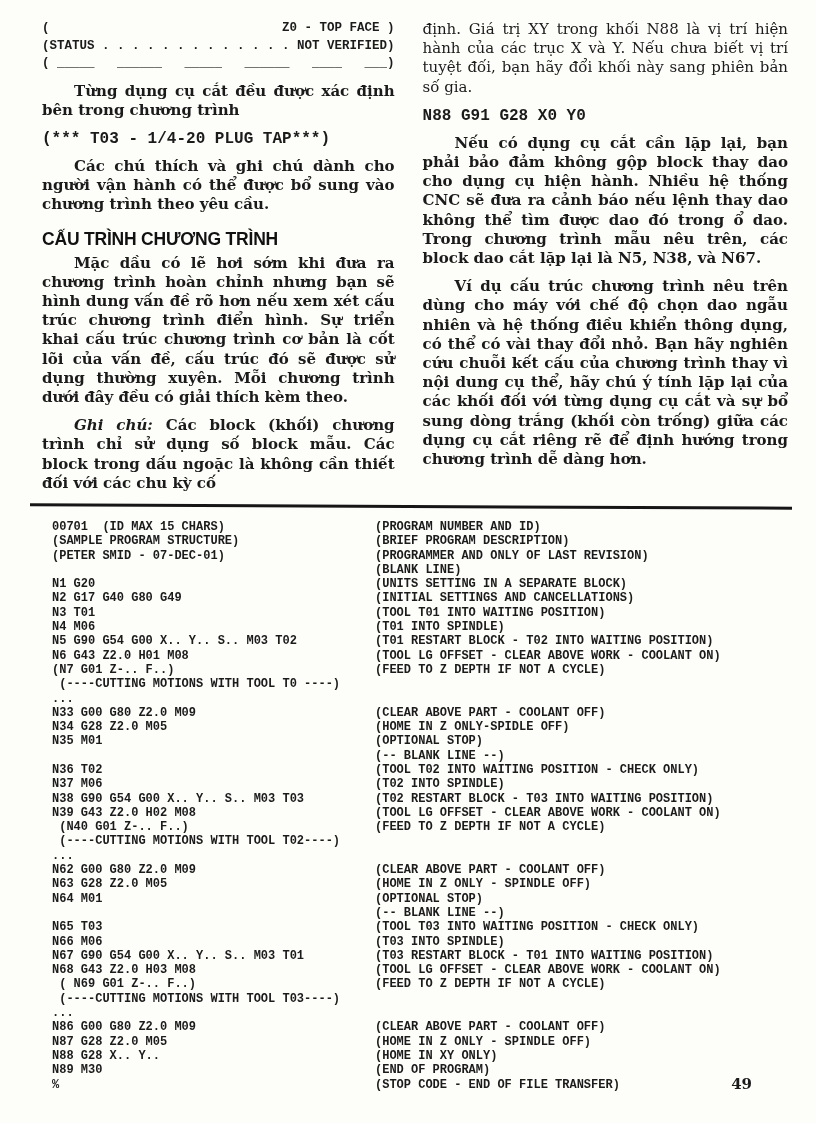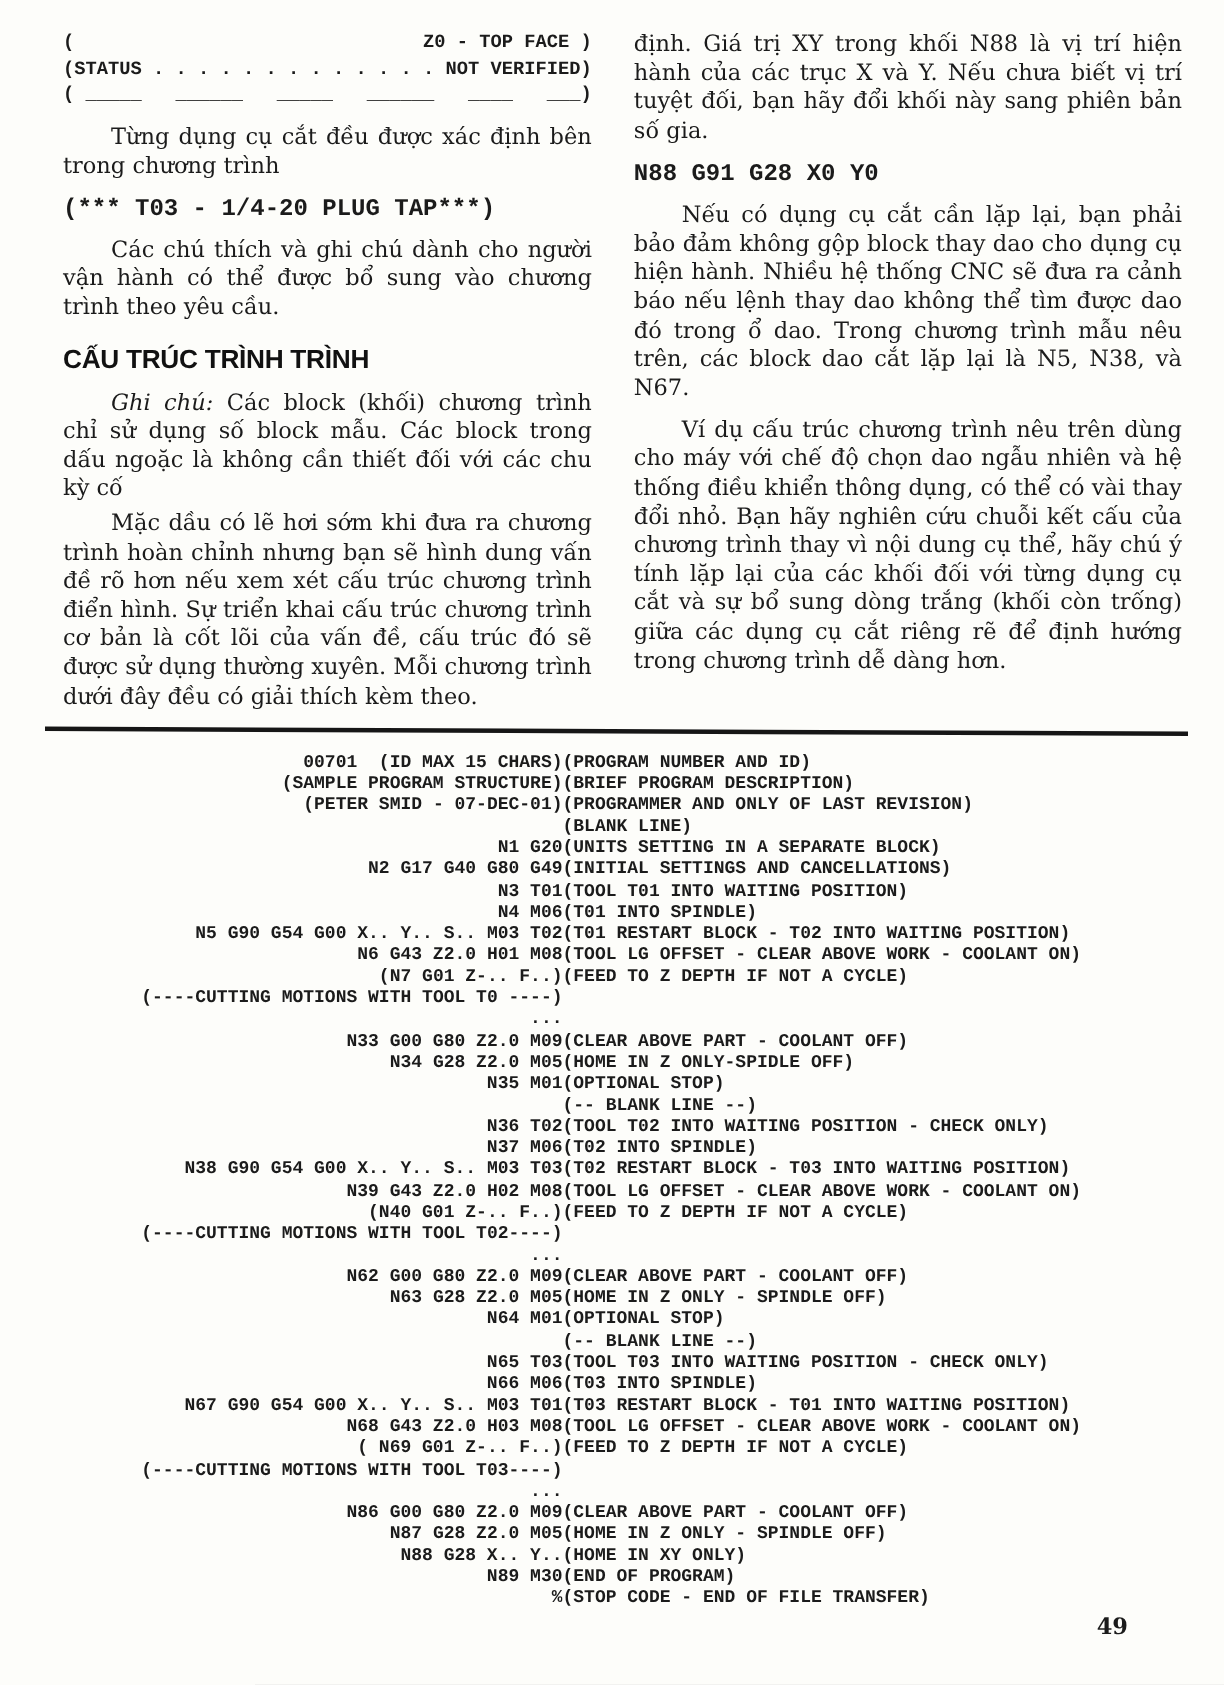--- a/index.html
+++ b/index.html
@@ -9,53 +9,53 @@
     font-family:"DejaVu Serif", serif;
   }
   .top{display:flex;padding:20px 28px 0 42px;gap:28px;}
   .col{width:353px;}
   .col.right{width:371px;}
   .mono{font-family:"Liberation Mono", monospace;font-weight:700;}
   .codeblock{font-size:12.5px;line-height:17.5px;white-space:pre;margin:0;}
   .codeline{font-size:16px;line-height:17px;white-space:pre;margin:11px 0 0 0;}
   p.body{margin:9px 0 0 0;font-size:15px;line-height:19.2px;text-align:justify;}
   p.first{margin-top:0;}
-  .indent{text-indent:32px;}
+  .indent{text-indent:32px;font-weight:bold;}
   .it{font-style:italic;}
   h2.head{
     font-family:"Liberation Sans", sans-serif;font-size:17.5px;font-weight:700;
     letter-spacing:-0.2px;margin:14px 0 2px 0;color:#111;
   }
   .rule{height:3px;background:#161616;margin:12px 24px 0 30px;transform:rotate(0.25deg);}
   .listing{margin:12px 0 0 52px;}
   .lrow{display:flex;font-family:"Liberation Mono", monospace;font-weight:700;
         font-size:12px;line-height:14.3px;height:14.3px;}
-  .lcode{width:323px;white-space:pre;overflow:hidden;text-align:right;}
+  .lcode{width:323px;white-space:pre;overflow:hidden;}
   .lcomment{white-space:pre;}
   .pagenum{position:absolute;right:64px;bottom:30px;font-size:15px;font-weight:700;}
 </style>
 </head>
 <body>
 
 <div class="page">
 
   <div class="top">
 
     <div class="col">
       <pre class="mono codeblock">(                               Z0 - TOP FACE )
 (STATUS . . . . . . . . . . . . . NOT VERIFIED)
 ( _____   ______   _____   ______   ____   ___)</pre>
       <p class="body indent">Từng dụng cụ cắt đều được xác định bên trong chương trình</p>
       <div class="mono codeline">(*** T03 - 1/4-20 PLUG TAP***)</div>
       <p class="body indent">Các chú thích và ghi chú dành cho người vận hành có thể được bổ sung vào chương trình theo yêu cầu.</p>
-      <h2 class="head">CẤU TRÚC TRÌNH TRÌNH</h2>
+      <h2 class="head">CẤU TRÌNH CHƯƠNG TRÌNH</h2>
+      <p class="body indent" style="margin-top:4px">Mặc dầu có lẽ hơi sớm khi đưa ra chương trình hoàn chỉnh nhưng bạn sẽ hình dung vấn đề rõ hơn nếu xem xét cấu trúc chương trình điển hình. Sự triển khai cấu trúc chương trình cơ bản là cốt lõi của vấn đề, cấu trúc đó sẽ được sử dụng thường xuyên. Mỗi chương trình dưới đây đều có giải thích kèm theo.</p>
       <p class="body indent">
         <span class="it">Ghi chú:</span><span> Các block (khối) chương trình chỉ sử dụng số block mẫu. Các block trong dấu ngoặc là không cần thiết đối với các chu kỳ cố</span>
       </p>
-      <p class="body indent" style="margin-top:4px">Mặc dầu có lẽ hơi sớm khi đưa ra chương trình hoàn chỉnh nhưng bạn sẽ hình dung vấn đề rõ hơn nếu xem xét cấu trúc chương trình điển hình. Sự triển khai cấu trúc chương trình cơ bản là cốt lõi của vấn đề, cấu trúc đó sẽ được sử dụng thường xuyên. Mỗi chương trình dưới đây đều có giải thích kèm theo.</p>
     </div>
 
     <div class="col right">
       <p class="body first">định. Giá trị XY trong khối N88 là vị trí hiện hành của các trục X và Y. Nếu chưa biết vị trí tuyệt đối, bạn hãy đổi khối này sang phiên bản số gia.</p>
       <div class="mono codeline">N88 G91 G28 X0 Y0</div>
       <p class="body indent">Nếu có dụng cụ cắt cần lặp lại, bạn phải bảo đảm không gộp block thay dao cho dụng cụ hiện hành. Nhiều hệ thống CNC sẽ đưa ra cảnh báo nếu lệnh thay dao không thể tìm được dao đó trong ổ dao. Trong chương trình mẫu nêu trên, các block dao cắt lặp lại là N5, N38, và N67.</p>
       <p class="body indent">Ví dụ cấu trúc chương trình nêu trên dùng cho máy với chế độ chọn dao ngẫu nhiên và hệ thống điều khiển thông dụng, có thể có vài thay đổi nhỏ. Bạn hãy nghiên cứu chuỗi kết cấu của chương trình thay vì nội dung cụ thể, hãy chú ý tính lặp lại của các khối đối với từng dụng cụ cắt và sự bổ sung dòng trắng (khối còn trống) giữa các dụng cụ cắt riêng rẽ để định hướng trong chương trình dễ dàng hơn.</p>
     </div>
 
   </div>

